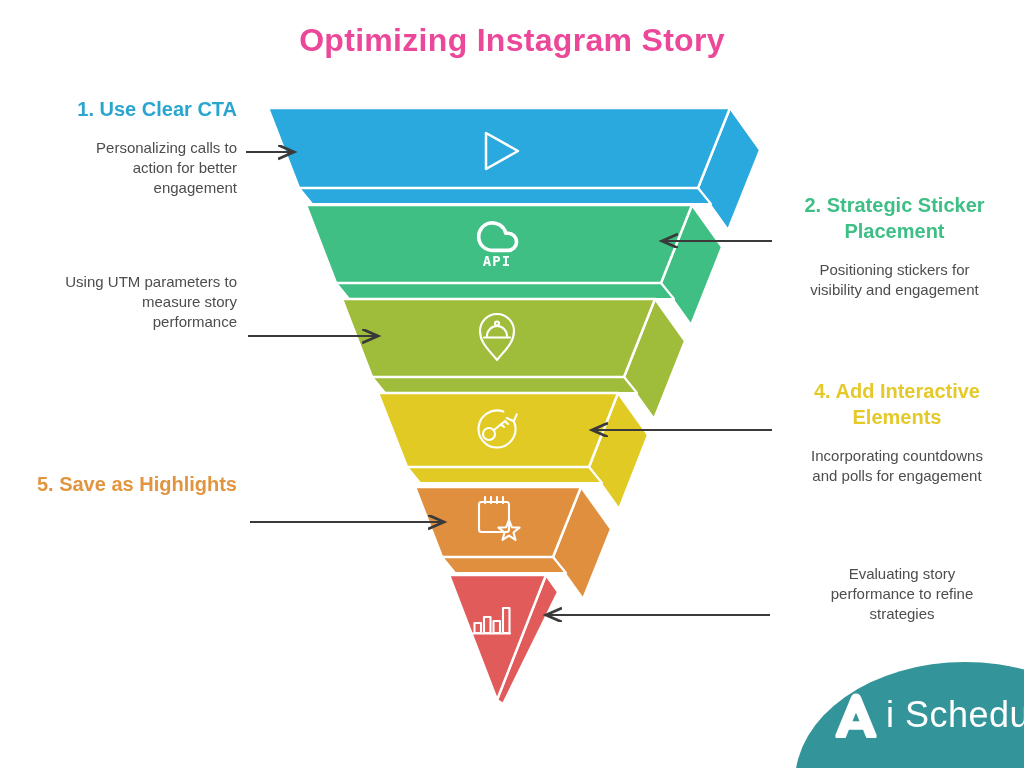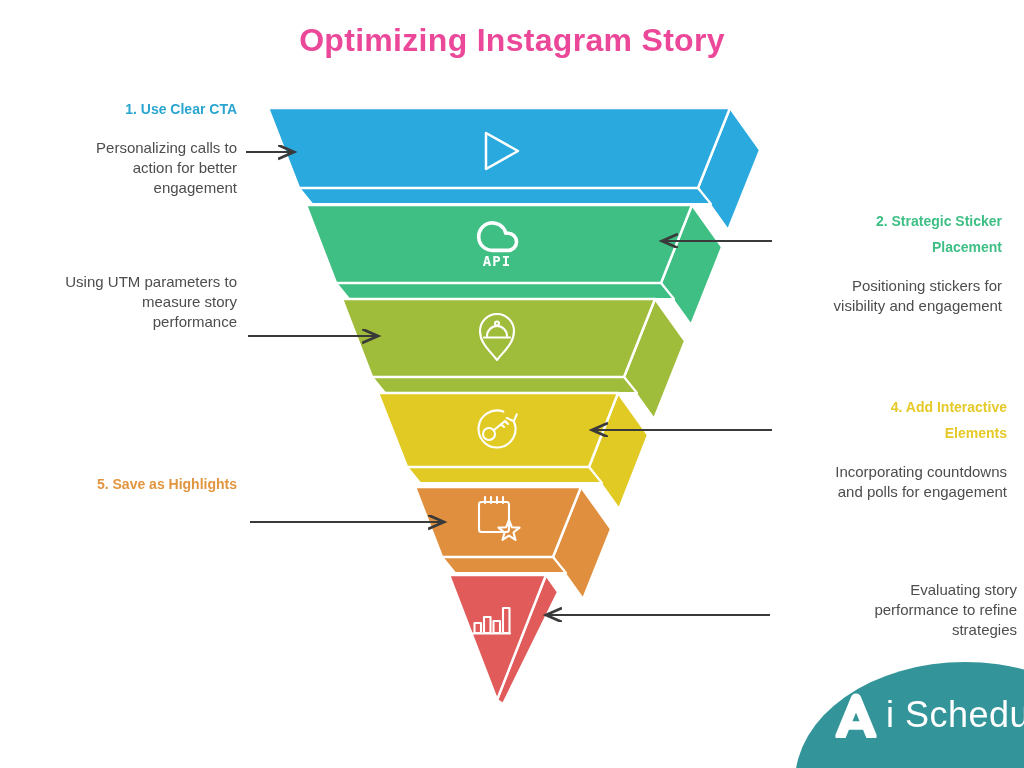--- a/index.html
+++ b/index.html
@@ -3,22 +3,22 @@
 <meta charset="utf-8">
 <style>
   html,body{margin:0;padding:0;}
   .page{position:relative;width:1024px;height:768px;background:#ffffff;overflow:hidden;
         font-family:"Liberation Sans",sans-serif;}
   .page-title{position:absolute;top:22px;left:0;width:100%;text-align:center;
         font-size:32px;font-weight:700;color:#ec4899;letter-spacing:.3px;}
   .funnel-svg{position:absolute;left:0;top:0;}
   .step{position:absolute;}
   .step.left{text-align:right;}
-  .step.right{text-align:right;margin-top:16px;}
-  .step-title{font-size:14px;font-weight:700;line-height:26px;white-space:pre-line;
+  .step.right{text-align:center;}
+  .step-title{font-size:20px;font-weight:700;line-height:26px;white-space:pre-line;
         margin:0 0 16px 0;}
   .step-desc{font-size:15px;line-height:20px;color:#4d4d4d;white-space:pre-line;margin:0;}
   .seg-front,.seg-side,.seg-lip{stroke:#ffffff;stroke-width:2.5;stroke-linejoin:round;}
   .seg-side,.seg-lip{stroke-width:2.2;}
   .icon-stroke{fill:none;stroke:#ffffff;stroke-width:2.5;stroke-linecap:round;stroke-linejoin:round;}
   .icon-thin{fill:none;stroke:#ffffff;stroke-width:2.1;stroke-linecap:round;stroke-linejoin:round;}
   .arrow{stroke:#3a3a3a;stroke-width:2;fill:none;}
   .api-text{font-family:"DejaVu Sans Mono",monospace;font-size:14px;font-weight:700;
         fill:#ffffff;letter-spacing:1px;}
   .logo-blob{position:absolute;left:795px;top:662px;width:340px;height:240px;

